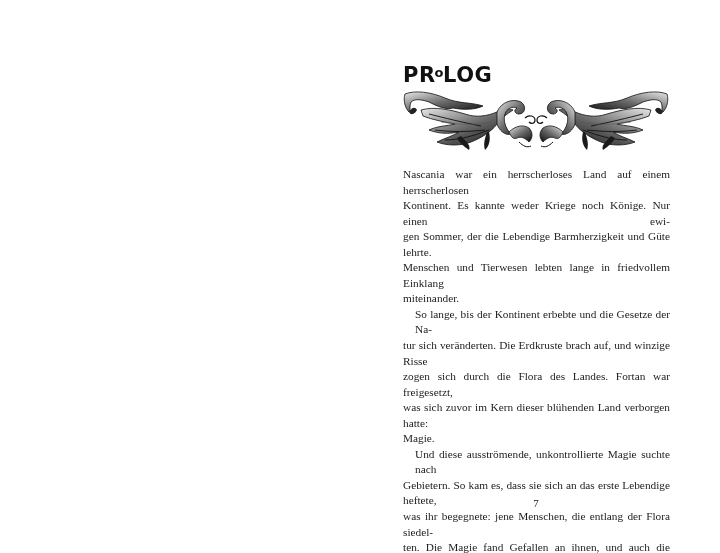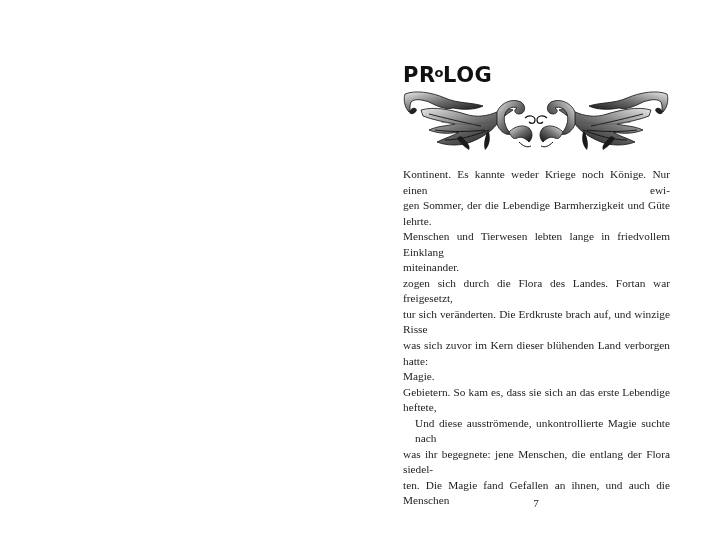--- a/index.html
+++ b/index.html
@@ -133,34 +133,36 @@
       <path d="M124 30 C128 26 134 28 134 32 C134 36 130 36 128 34" fill="none" stroke="#111" stroke-width="1.2"></path>
       <path d="M118 54 C122 58 126 60 130 58" fill="none" stroke="#111" stroke-width="1"></path>
     </g>
   </defs>
   <use href="#half"></use>
   <use href="#half" transform="translate(270,0) scale(-1,1)"></use>
 </svg>
 
 <div class="body-text">
   <p class="first">
+    <span class="line">Nascania war ein herrscherloses Land auf einem herrscherlosen</span>
     <span class="line">Kontinent. Es kannte weder Kriege noch Könige. Nur einen ewi-</span>
     <span class="line">gen Sommer, der die Lebendige Barmherzigkeit und Güte lehrte.</span>
     <span class="line">Menschen und Tierwesen lebten lange in friedvollem Einklang</span>
     <span class="line last">miteinander.</span>
   </p>
   <p>
+    <span class="line indent">So lange, bis der Kontinent erbebte und die Gesetze der Na-</span>
+    <span class="line">tur sich veränderten. Die Erdkruste brach auf, und winzige Risse</span>
     <span class="line">zogen sich durch die Flora des Landes. Fortan war freigesetzt,</span>
-    <span class="line">tur sich veränderten. Die Erdkruste brach auf, und winzige Risse</span>
     <span class="line">was sich zuvor im Kern dieser blühenden Land verborgen hatte:</span>
     <span class="line last">Magie.</span>
   </p>
   <p>
+    <span class="line indent">Und diese ausströmende, unkontrollierte Magie suchte nach</span>
     <span class="line">Gebietern. So kam es, dass sie sich an das erste Lebendige heftete,</span>
-    <span class="line indent">Und diese ausströmende, unkontrollierte Magie suchte nach</span>
     <span class="line">was ihr begegnete: jene Menschen, die entlang der Flora siedel-</span>
     <span class="line">ten. Die Magie fand Gefallen an ihnen, und auch die Menschen</span>
 
   </p>
 
 </div>
 
 <div class="page-number">7</div>
 
 </body></html>

